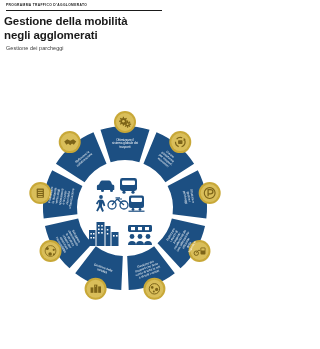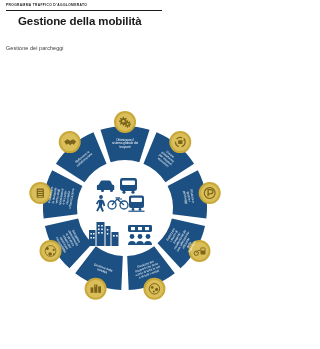--- a/index.html
+++ b/index.html
@@ -17,21 +17,21 @@
     position:absolute;left:6px;top:3px;
     font-size:3.3px;letter-spacing:.35px;
     font-weight:bold;color:#1a1a1a;
     white-space:nowrap;
   }
   .rule{
     position:absolute;left:6px;top:10px;width:156px;height:1.4px;
     background:#1a1a1a;
   }
   .title{
-    position:absolute;left:18px;top:15px;width:180px;
+    position:absolute;left:4px;top:15px;width:180px;
     font-size:11.5px;line-height:13.5px;font-weight:bold;
     color:#1a1a1a;letter-spacing:-0.1px;
   }
   .subtitle{
     position:absolute;left:6px;top:45px;
     font-size:5.4px;color:#3a3a3a;letter-spacing:.1px;
   }
 
   
   .wheel{
@@ -61,20 +61,21 @@
 </style>
 </head>
 <body>
 
 <div class="page">
 
   <div class="eyebrow">PROGRAMMA TRAFFICO D'AGGLOMERATO</div>
   <div class="rule"></div>
   <div class="title">
     <div>Gestione della mobilità</div>
+    <div>negli agglomerati</div>
   </div>
   <div class="subtitle">Gestione dei parcheggi</div>
 
   <div class="wheel">
     <svg viewBox="0 0 200 200" xmlns="http://www.w3.org/2000/svg">
       <g id="segments">
           <path d="M 75.4786550350009 21.752293061665284 A 82 82 0 0 1 124.52134496499913 21.7522930616653
           L 114.35395802829217 54.19646423121871 A 48 48 0 0 0 85.64604197170785 54.196464231218705 Z" class="seg"></path>
           <path d="M 131.5122164581039 24.29676219673557 A 82 82 0 0 1 169.0810965545861 55.82079562943723
           L 140.43771505634308 74.13900231967057 A 48 48 0 0 0 118.44617548767057 55.68590957857692 Z" class="seg"></path>

